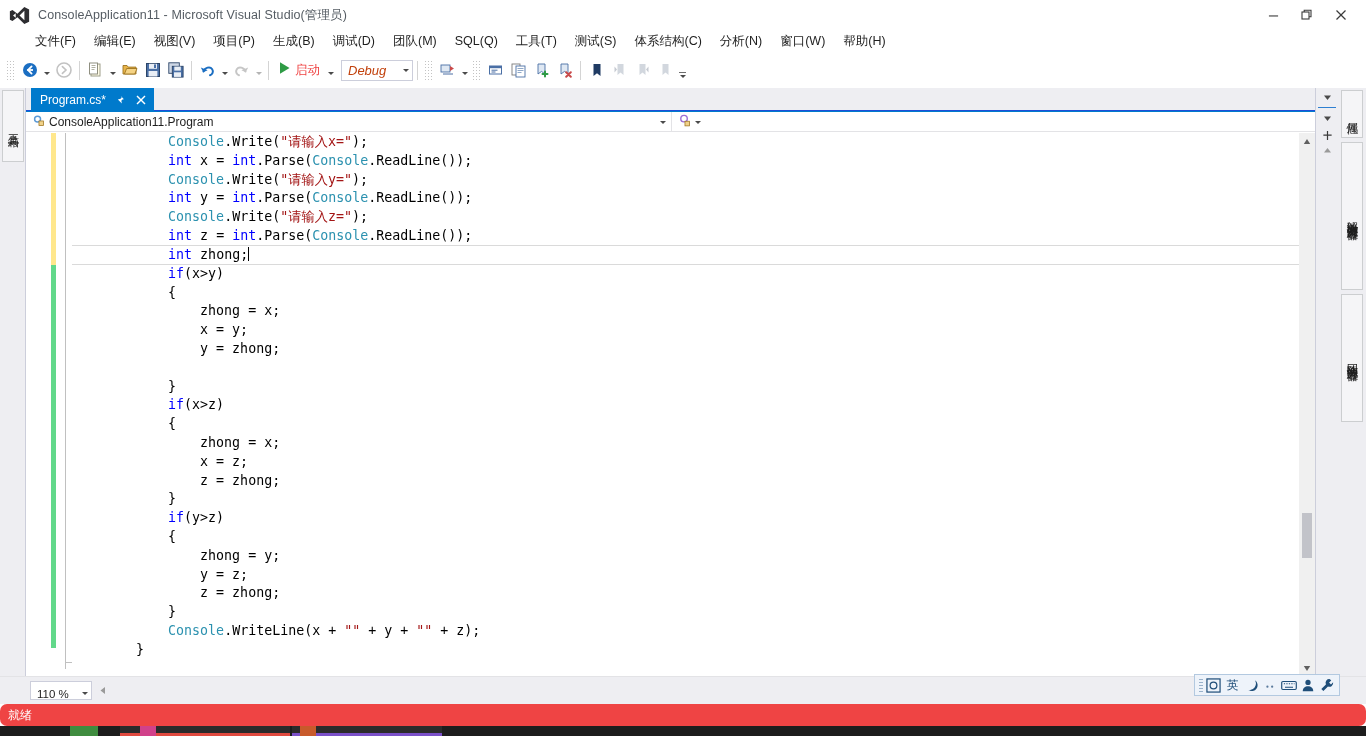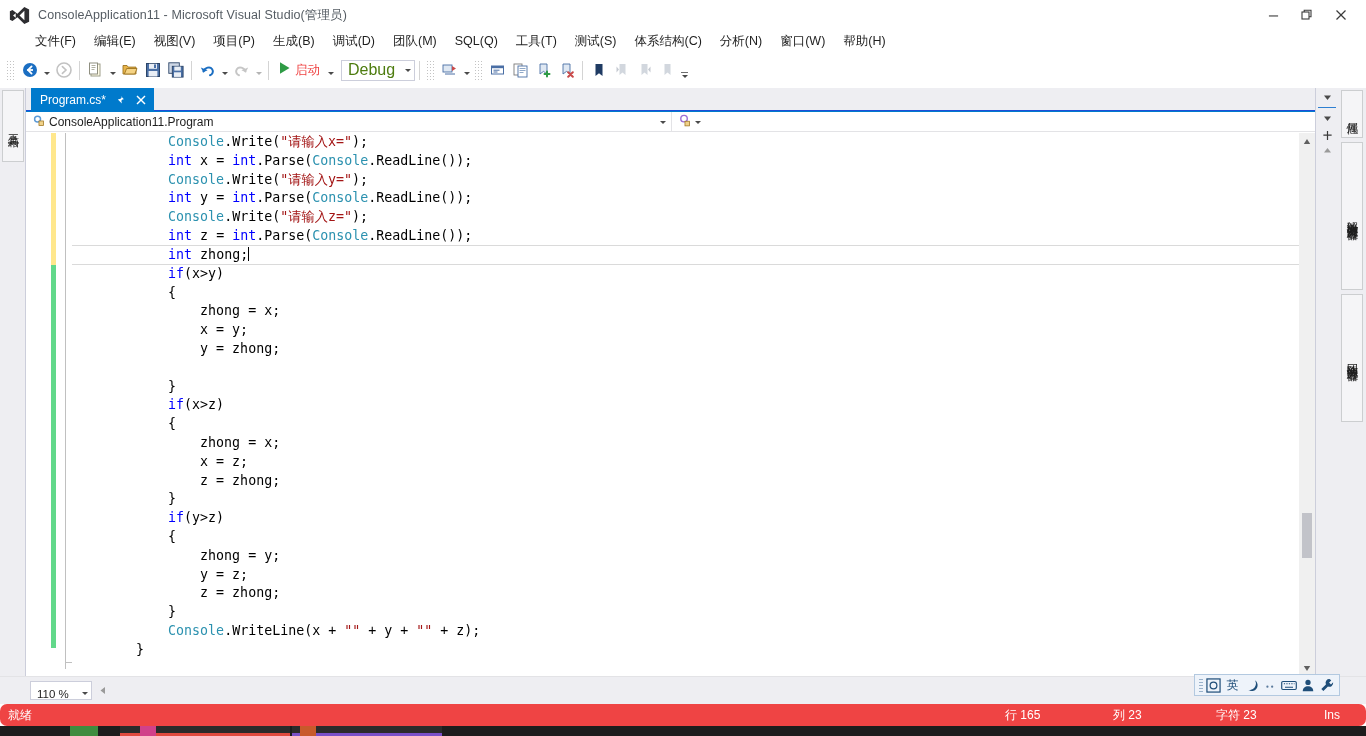--- a/index.html
+++ b/index.html
@@ -81,21 +81,21 @@
   .tb-sep { width: 1px; height: 19px; background: #d4d4d4; margin: 0 4px; }
   .tb-start {
     display: flex; align-items: center; gap: 4px; padding: 2px 5px; height: 24px;
   }
   .tb-start .lbl { font-size: 12.5px; color: #ef4444; }
   .tb-combo {
     height: 21px; min-width: 72px; border: 1px solid #cccedb; background: #fff;
     display: flex; align-items: center; justify-content: space-between;
     padding: 0 3px 0 6px; margin-left: 5px;
   }
-  .tb-combo .lbl { font-size: 16px; color: #4d7c0f; }
+  .tb-combo .lbl { font-size: 13px; color: #c2410c; font-style: italic; }
   .tb-combo i {
     border-left: 3px solid transparent; border-right: 3px solid transparent;
     border-top: 3.5px solid #4a4a4a; display: block; margin-left: 10px;
   }
   .tb-overflow {
     width: 11px; height: 24px; display: flex; flex-direction: column;
     align-items: center; justify-content: flex-end; padding-bottom: 4px; gap: 2px;
   }
   .tb-overflow .bar { width: 7px; height: 1px; background: #6d6d6d; }
   .tb-overflow i {
@@ -687,26 +687,20 @@
     </div>
     <div class="ime-ico">
       <svg width="15" height="15" viewBox="0 0 16 16">
         <path d="M10.6 1.2a4 4 0 0 0-4.3 5.6L1.4 11.7l2.2 2.2 4.9-4.9a4 4 0 0 0 5.5-4.4l-2.3 2.3-2-2 2.3-2.3z" fill="#1f4e79"></path>
       </svg>
     </div>
   </div>
 
   <div class="statusbar">
     <div class="status-ready">就绪</div>
-    <div class="status-right">
-      <div class="status-cell sc-line">行 165</div>
-      <div class="status-cell sc-col">列 23</div>
-      <div class="status-cell sc-char">字符 23</div>
-      <div class="status-cell sc-ins">Ins</div>
-    </div>
   </div>
 
   <div class="taskbar">
     <div class="tb-item" style="left:70px;width:28px;background:#3f8c3f;"></div>
     <div class="tb-item" style="left:120px;width:170px;background:#2b2b2b;border-bottom:3px solid #e04a3f;"></div>
     <div class="tb-item" style="left:140px;width:16px;background:#d1418a;"></div>
     <div class="tb-item" style="left:292px;width:150px;background:#2b2b2b;border-bottom:3px solid #7a50c8;"></div>
     <div class="tb-item" style="left:300px;width:16px;background:#c85a2b;"></div>
   </div>
 

